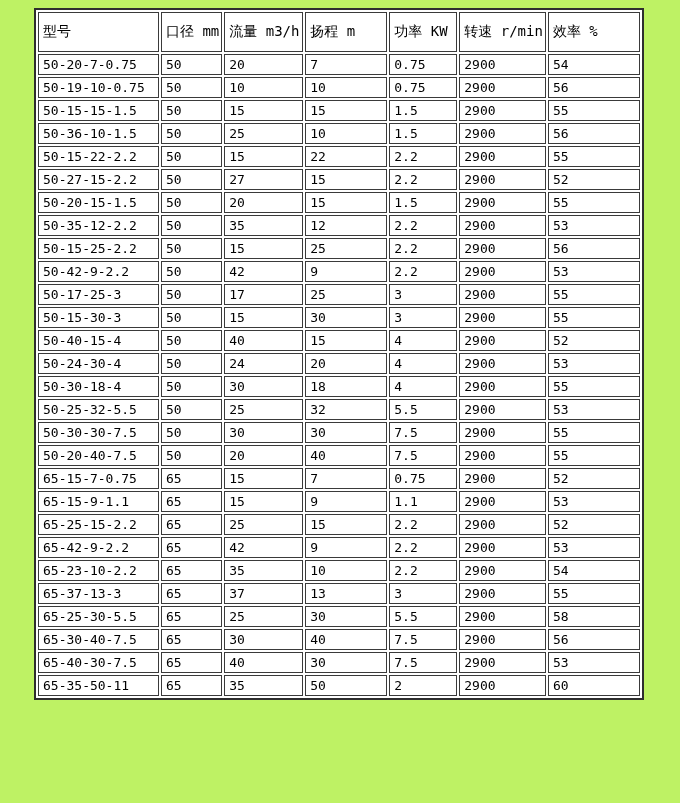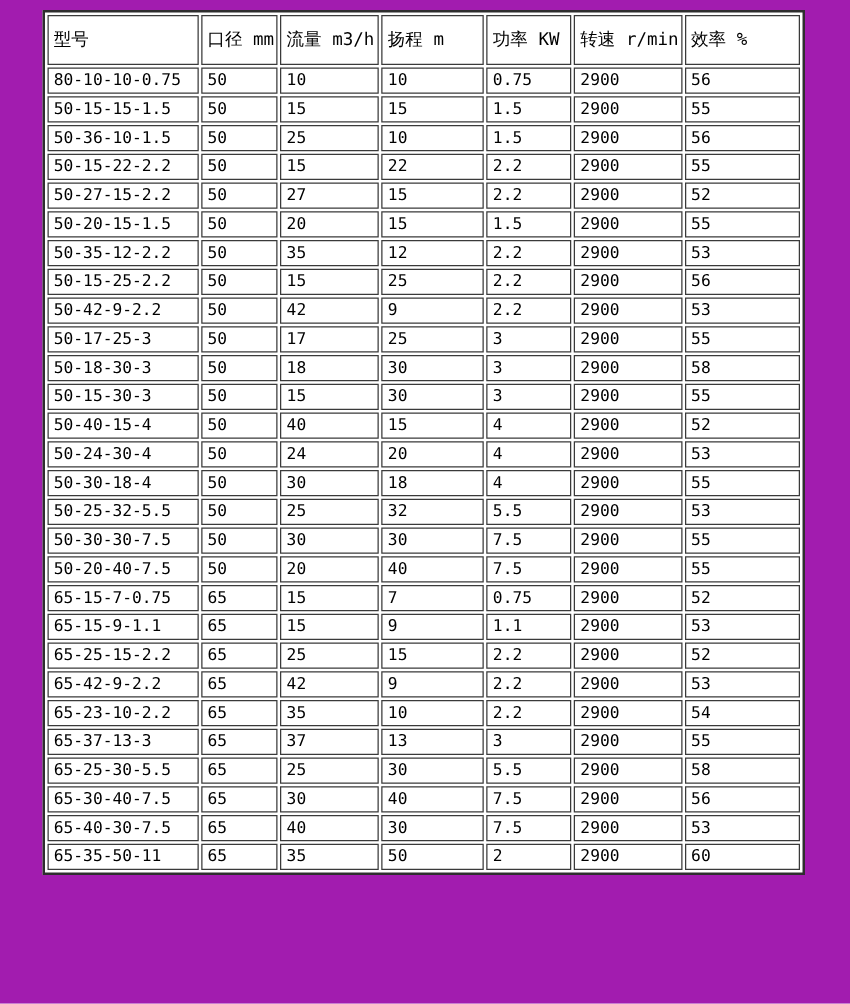--- a/index.html
+++ b/index.html
@@ -5,21 +5,21 @@
   html, body {
     margin: 0;
     padding: 0;
     background: #ffffff;
     font-family: "DejaVu Sans Mono", "DejaVu Sans", monospace;
     color: #000000;
   }
   .page {
     width: 680px;
     height: 803px;
-    background: #a21caf;
+    background: #bef264;
     box-sizing: border-box;
     padding: 8px 0 0 34px;
     overflow: hidden;
   }
   table.spec-table {
     border-collapse: separate;
     border-spacing: 2px;
     border: 2px solid #2e2e2e;
     background: #ffffff;
     table-layout: fixed;
@@ -72,21 +72,30 @@
         <th>口径 mm</th>
         <th>流量 m3/h</th>
         <th>扬程 m</th>
         <th>功率 KW</th>
         <th>转速 r/min</th>
         <th>效率 %</th>
       </tr>
     </thead>
     <tbody>
         <tr>
-          <td>80-10-10-0.75</td>
+          <td>50-20-7-0.75</td>
+          <td>50</td>
+          <td>20</td>
+          <td>7</td>
+          <td>0.75</td>
+          <td>2900</td>
+          <td>54</td>
+        </tr>
+        <tr>
+          <td>50-19-10-0.75</td>
           <td>50</td>
           <td>10</td>
           <td>10</td>
           <td>0.75</td>
           <td>2900</td>
           <td>56</td>
         </tr>
         <tr>
           <td>50-15-15-1.5</td>
           <td>50</td>
@@ -160,29 +169,20 @@
           <td>53</td>
         </tr>
         <tr>
           <td>50-17-25-3</td>
           <td>50</td>
           <td>17</td>
           <td>25</td>
           <td>3</td>
           <td>2900</td>
           <td>55</td>
-        </tr>
-        <tr>
-          <td>50-18-30-3</td>
-          <td>50</td>
-          <td>18</td>
-          <td>30</td>
-          <td>3</td>
-          <td>2900</td>
-          <td>58</td>
         </tr>
         <tr>
           <td>50-15-30-3</td>
           <td>50</td>
           <td>15</td>
           <td>30</td>
           <td>3</td>
           <td>2900</td>
           <td>55</td>
         </tr>

